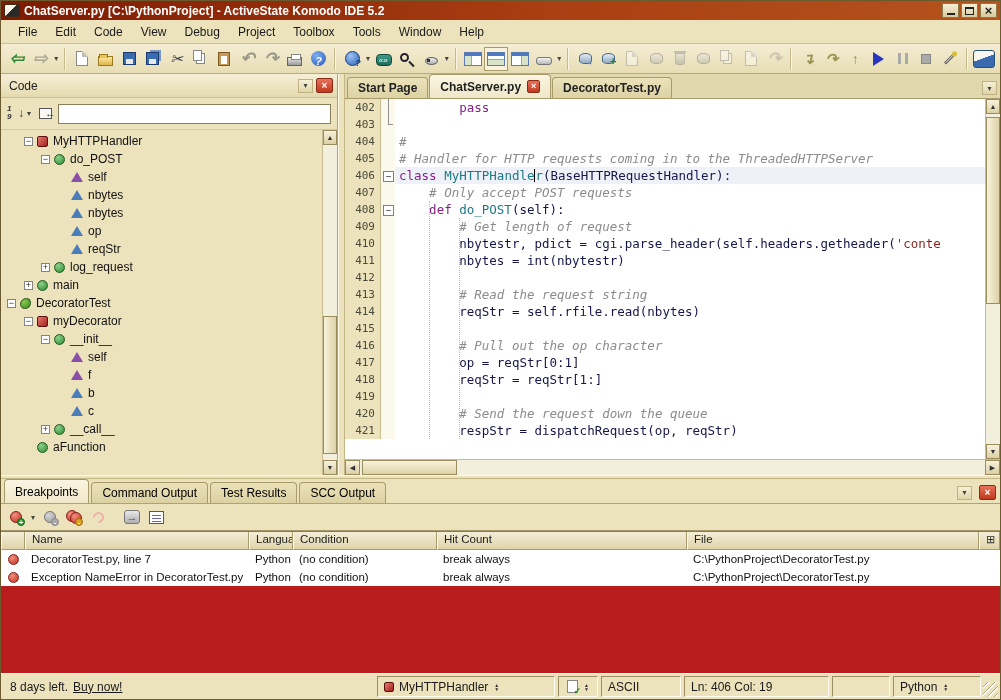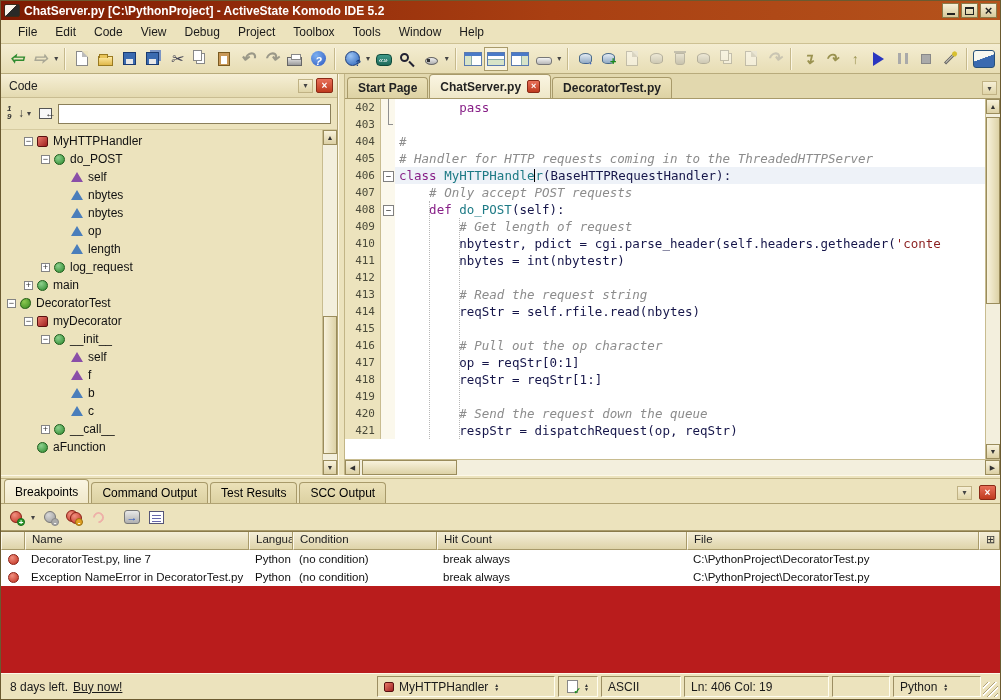--- a/index.html
+++ b/index.html
@@ -439,21 +439,21 @@
               <span>nbytes</span>
             </div>
           <div class="trow" style="padding-left:57px">
               <span class="exp-sp"></span>
               <span class="ti ti-var"></span>
               <span>op</span>
             </div>
           <div class="trow" style="padding-left:57px">
               <span class="exp-sp"></span>
               <span class="ti ti-var"></span>
-              <span>length</span>
+              <span>reqStr</span>
             </div>
           <div class="trow" style="padding-left:40px">
               <span class="exp plus"></span>
               <span class="ti ti-method"></span>
               <span>log_request</span>
             </div>
           <div class="trow" style="padding-left:23px">
               <span class="exp plus"></span>
               <span class="ti ti-method"></span>
               <span>main</span>

